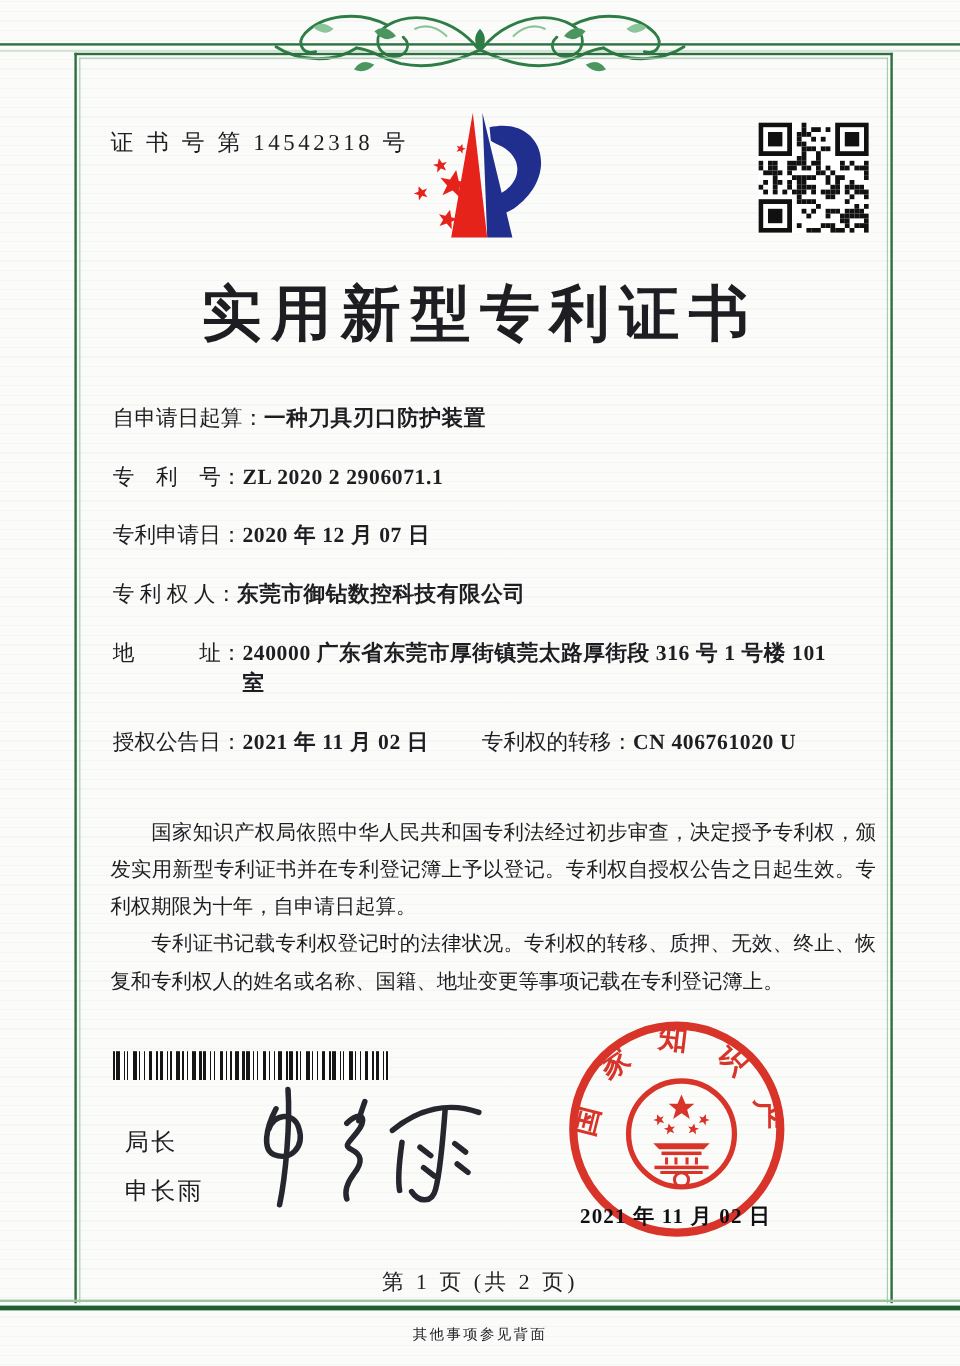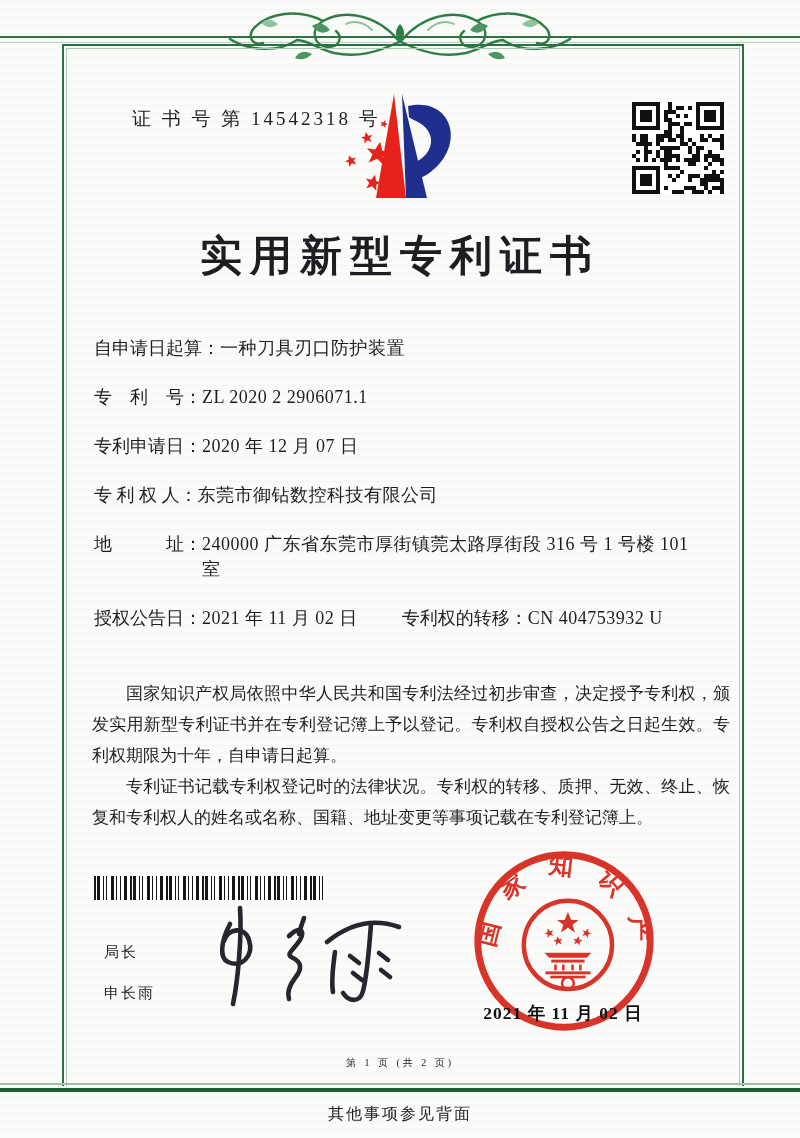--- a/index.html
+++ b/index.html
@@ -13,51 +13,51 @@
   .top-rule{position:absolute;left:0;top:36px;width:100%;height:4px;
     border-top:2px solid #2e7242;border-bottom:1px solid #b9d4c0;}
   .flourish{position:absolute;left:170px;top:0;width:460px;height:72px;}
   .frame{position:absolute;left:62px;top:44px;width:678px;height:1040px;
     border:2px solid #2d7040;border-bottom:none;}
   .frame:after{content:"";position:absolute;left:2px;right:2px;top:2px;bottom:0;
     border:1px solid #abcab4;border-bottom:none;}
   .bottom-rule{position:absolute;left:0;top:1083px;width:100%;height:3px;
     border-top:2px solid #9cc3a6;border-bottom:4px solid #1f5e33;}
   
-  .cert-no{position:absolute;left:92px;top:106px;font-size:19px;letter-spacing:3px;margin-left:40px;}
+  .cert-no{position:absolute;left:92px;top:106px;font-size:19px;letter-spacing:3px;}
   .logo{position:absolute;left:330px;top:88px;width:140px;height:120px;}
   .qr{position:absolute;left:632px;top:102px;width:92px;height:92px;background:#fff;}
   .title{position:absolute;left:0;right:0;top:228px;text-align:center;
-    font-size:42px;font-weight:bold;letter-spacing:8px;}
+    font-size:50px;font-weight:bold;letter-spacing:8px;}
   
   .fields{position:absolute;left:94px;top:336px;width:636px;font-size:18px;}
   .frow{margin-bottom:24px;line-height:25px;white-space:nowrap;}
-  .frow .val{letter-spacing:.5px;}
+  .frow .val{letter-spacing:.5px;font-weight:bold;}
   .frow.addr{white-space:normal;}
   .frow.addr .val{display:inline-block;max-width:500px;vertical-align:top;white-space:normal;}
   .pair2{margin-left:44px;}
   
   .body-text{position:absolute;left:92px;top:678px;width:638px;font-size:17px;
     line-height:31px;text-align:justify;}
   .body-text p{margin:0;text-indent:2em;}
   
   .barcode{position:absolute;left:94px;top:876px;width:230px;height:24px;
     background:repeating-linear-gradient(90deg,
       #161616 0 2px,#fff 2px 3px,#161616 3px 6px,#fff 6px 9px,#161616 9px 10px,
       #fff 10px 12px,#161616 12px 13px,#fff 13px 17px,#161616 17px 20px,#fff 20px 22px,
       #161616 22px 23px,#fff 23px 26px,#161616 26px 27px,#fff 27px 30px,#161616 30px 33px,#fff 33px 36px);}
-  .director{position:absolute;left:104px;top:932px;font-size:15px;line-height:41px;letter-spacing:2px;}
+  .director{position:absolute;left:104px;top:932px;font-size:20px;line-height:41px;letter-spacing:2px;}
   .signature{position:absolute;left:192px;top:896px;width:235px;height:118px;}
   .seal{position:absolute;left:466px;top:843px;width:196px;height:196px;opacity:.94;}
   .seal-date{position:absolute;left:468px;top:1001px;width:190px;text-align:center;
     font-size:17.5px;font-weight:600;letter-spacing:1px;color:#101014;z-index:3;}
   .page-info{position:absolute;left:0;right:0;top:1056px;text-align:center;
-    font-size:10px;letter-spacing:3px;}
+    font-size:18px;letter-spacing:3px;}
   .back-note{position:absolute;left:0;right:0;top:1104px;text-align:center;
-    font-size:16px;letter-spacing:2px;}
+    font-size:12px;letter-spacing:2px;}
 </style>
 </head>
 <body>
 
 <div class="page">
 
   <div class="top-rule"></div>
   <svg class="flourish" viewBox="0 0 460 72">
     <defs>
       <g id="fr" fill="none" stroke="#2f7d46" stroke-width="2.4" stroke-linecap="round">
@@ -287,21 +287,21 @@
     <div class="frow">
       <span class="lbl">专利申请日：</span><span class="val">2020 年 12 月 07 日</span>
     </div>
     <div class="frow">
       <span class="lbl">专 利 权 人：</span><span class="val">东莞市御钻数控科技有限公司</span>
     </div>
     <div class="frow addr">
       <span class="lbl">地　　　址：</span><span class="val">240000 广东省东莞市厚街镇莞太路厚街段 316 号 1 号楼 101 室</span>
     </div>
     <div class="frow">
-      <span class="lbl">授权公告日：</span><span class="val">2021 年 11 月 02 日</span><span class="lbl pair2">专利权的转移：</span><span class="val">CN 404753932 U</span>
+      <span class="lbl">授权公告日：</span><span class="val">2021 年 11 月 02 日</span><span class="lbl pair2">专利权的转移：</span><span class="val">CN 406761020 U</span>
     </div>
   </div>
 
   <div class="body-text">
     <p>国家知识产权局依照中华人民共和国专利法经过初步审查，决定授予专利权，颁发实用新型专利证书并在专利登记簿上予以登记。专利权自授权公告之日起生效。专利权期限为十年，自申请日起算。</p>
     <p>专利证书记载专利权登记时的法律状况。专利权的转移、质押、无效、终止、恢复和专利权人的姓名或名称、国籍、地址变更等事项记载在专利登记簿上。</p>
   </div>
 
   <div class="barcode"></div>
 

